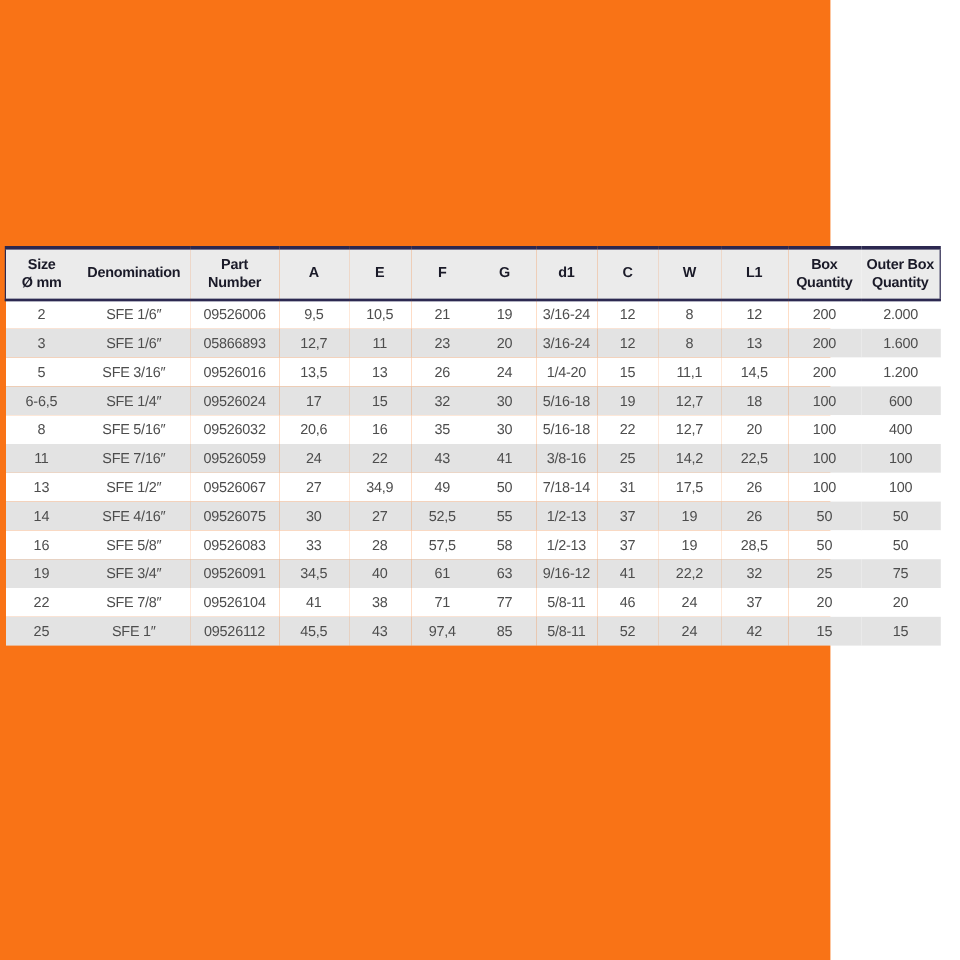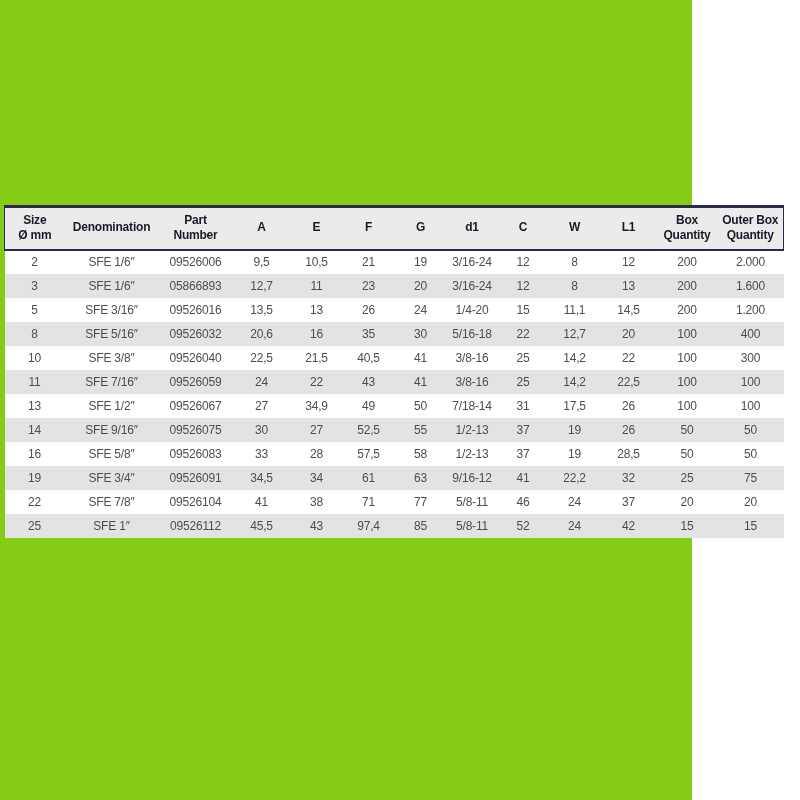--- a/index.html
+++ b/index.html
@@ -5,21 +5,21 @@
   :root{
     --border-navy:#2c2850;
     --header-bg:#ebebeb;
     --stripe-bg:#e3e3e3;
     --header-text:#1a1a28;
     --body-text:#4d4d4d;
   }
   *{margin:0;padding:0;box-sizing:border-box;}
   html,body{width:800px;height:800px;background:#ffffff;overflow:hidden;
     font-family:"Liberation Sans", sans-serif;}
-  .page{position:relative;width:692px;height:800px;background:#84cc16;}
+  .page{position:relative;width:692px;height:800px;background:#f97316;}
   table.spec{
     position:absolute;left:4px;top:205px;width:779px;
     border-collapse:collapse;table-layout:fixed;
   }
   thead th{
     background:var(--header-bg);
     border-top:3px solid var(--border-navy);
     border-bottom:2px solid var(--border-navy);
     color:var(--header-text);
     font-size:12px;font-weight:bold;
@@ -118,50 +118,50 @@
           <td>26</td>
           <td>24</td>
           <td>1/4-20</td>
           <td>15</td>
           <td>11,1</td>
           <td>14,5</td>
           <td>200</td>
           <td>1.200</td>
         </tr>
         <tr>
+          <td>6-6,5</td>
+          <td>SFE 1/4″</td>
+          <td>09526024</td>
+          <td>17</td>
+          <td>15</td>
+          <td>32</td>
+          <td>30</td>
+          <td>5/16-18</td>
+          <td>19</td>
+          <td>12,7</td>
+          <td>18</td>
+          <td>100</td>
+          <td>600</td>
+        </tr>
+        <tr>
           <td>8</td>
           <td>SFE 5/16″</td>
           <td>09526032</td>
           <td>20,6</td>
           <td>16</td>
           <td>35</td>
           <td>30</td>
           <td>5/16-18</td>
           <td>22</td>
           <td>12,7</td>
           <td>20</td>
           <td>100</td>
           <td>400</td>
         </tr>
         <tr>
-          <td>10</td>
-          <td>SFE 3/8″</td>
-          <td>09526040</td>
-          <td>22,5</td>
-          <td>21,5</td>
-          <td>40,5</td>
-          <td>41</td>
-          <td>3/8-16</td>
-          <td>25</td>
-          <td>14,2</td>
-          <td>22</td>
-          <td>100</td>
-          <td>300</td>
-        </tr>
-        <tr>
           <td>11</td>
           <td>SFE 7/16″</td>
           <td>09526059</td>
           <td>24</td>
           <td>22</td>
           <td>43</td>
           <td>41</td>
           <td>3/8-16</td>
           <td>25</td>
           <td>14,2</td>
@@ -179,21 +179,21 @@
           <td>50</td>
           <td>7/18-14</td>
           <td>31</td>
           <td>17,5</td>
           <td>26</td>
           <td>100</td>
           <td>100</td>
         </tr>
         <tr>
           <td>14</td>
-          <td>SFE 9/16″</td>
+          <td>SFE 4/16″</td>
           <td>09526075</td>
           <td>30</td>
           <td>27</td>
           <td>52,5</td>
           <td>55</td>
           <td>1/2-13</td>
           <td>37</td>
           <td>19</td>
           <td>26</td>
           <td>50</td>
@@ -212,21 +212,21 @@
           <td>19</td>
           <td>28,5</td>
           <td>50</td>
           <td>50</td>
         </tr>
         <tr>
           <td>19</td>
           <td>SFE 3/4″</td>
           <td>09526091</td>
           <td>34,5</td>
-          <td>34</td>
+          <td>40</td>
           <td>61</td>
           <td>63</td>
           <td>9/16-12</td>
           <td>41</td>
           <td>22,2</td>
           <td>32</td>
           <td>25</td>
           <td>75</td>
         </tr>
         <tr>

